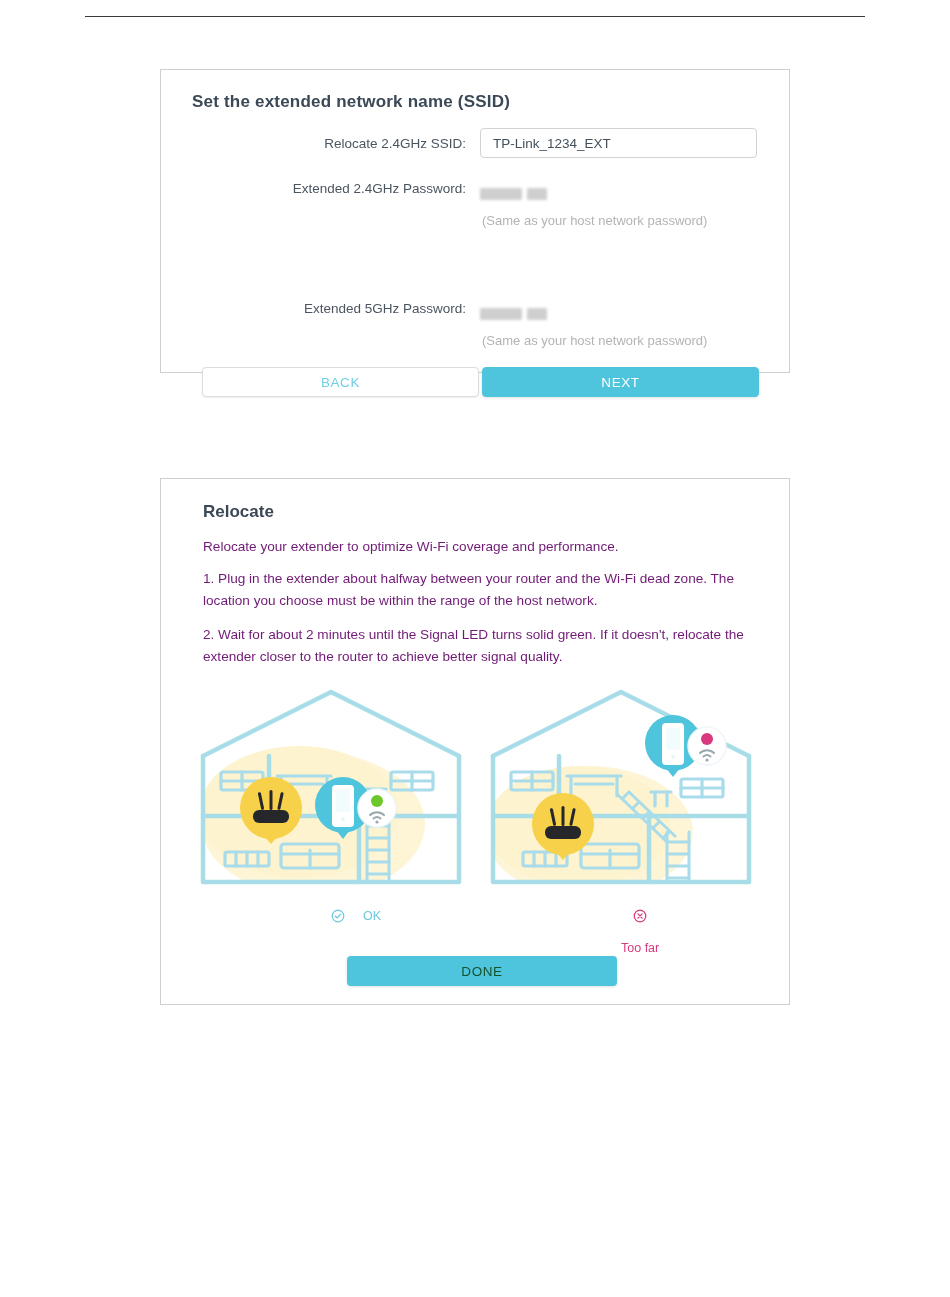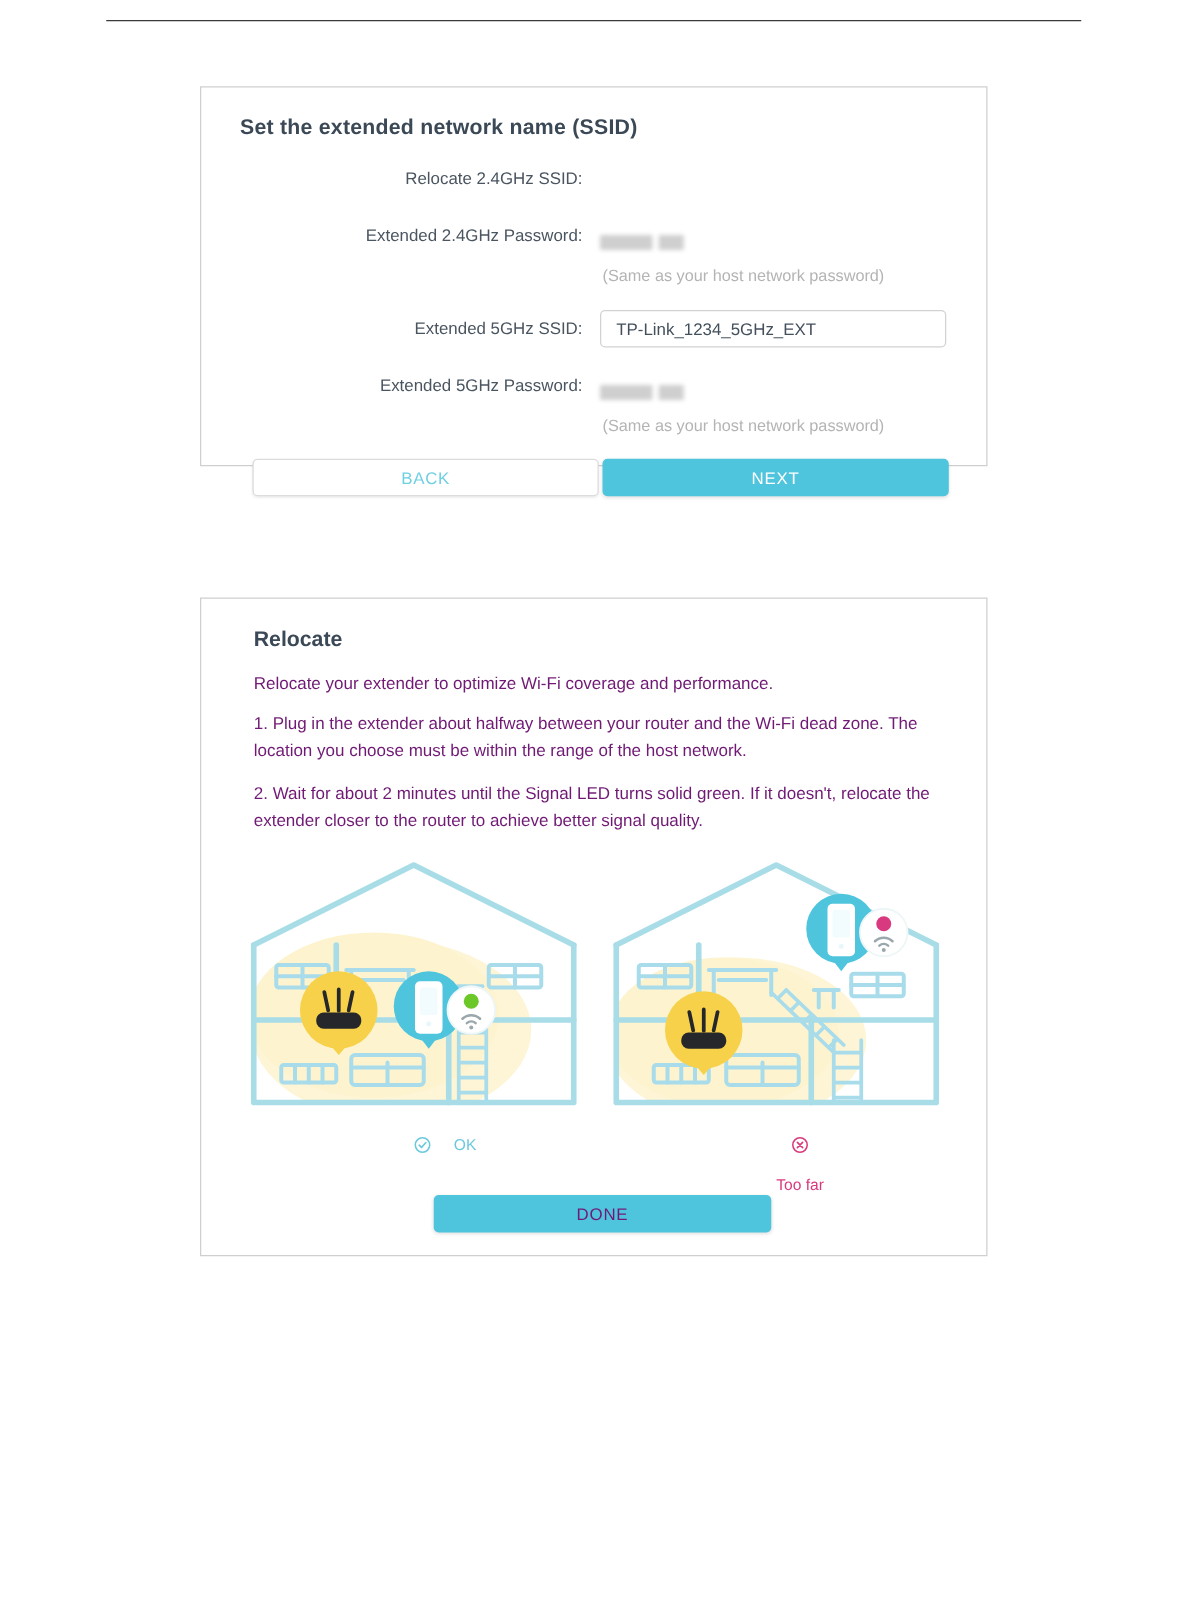--- a/index.html
+++ b/index.html
@@ -198,21 +198,21 @@
 
   #done-button {
     position: absolute;
     left: 186px;
     top: 477px;
     width: 270px;
     height: 30px;
     background: #4fc4dd;
     border: none;
     border-radius: 4px;
-    color: #701a75;
+    color: #14532d;
     font-family: "Liberation Sans", sans-serif;
     font-size: 13.5px;
     letter-spacing: .6px;
     box-shadow: 0 1px 3px rgba(0,0,0,.12);
     cursor: pointer;
     display: flex;
     align-items: center;
     justify-content: center;
   }
 </style>
@@ -220,42 +220,39 @@
 <body>
 
 <div class="page-rule"></div>
 
 <section class="panel" id="panel-ssid">
 
   <div class="form-title">Set the extended network name (SSID)</div>
 
   <div class="form-row" style="top:58px;">
     <span class="form-label">Relocate 2.4GHz SSID:</span>
+    <span class="form-field">
+      <input class="text-input" type="text" value="TP-Link_1234_EXT" style="">
+    </span>
   </div>
 
   <div class="form-row" style="top:103px;">
     <span class="form-label">Extended 2.4GHz Password:</span>
     <span class="form-field">
       <span class="redacted">
         <i></i>
         <i></i>
       </span>
     </span>
   </div>
 
   <div class="hint-row" style="top:143px;">
     <span class="hint">(Same as your host network password)</span>
   </div>
 
-  <div class="form-row" style="top:178px;">
-    <span class="form-label">Extended 5GHz SSID:</span>
-    <span class="form-field">
-      <input class="text-input" type="text" value="TP-Link_1234_5GHz_EXT" style="">
-    </span>
-  </div>
 
   <div class="form-row" style="top:223px;">
     <span class="form-label">Extended 5GHz Password:</span>
     <span class="form-field">
       <span class="redacted">
         <i></i>
         <i></i>
       </span>
     </span>
   </div>

